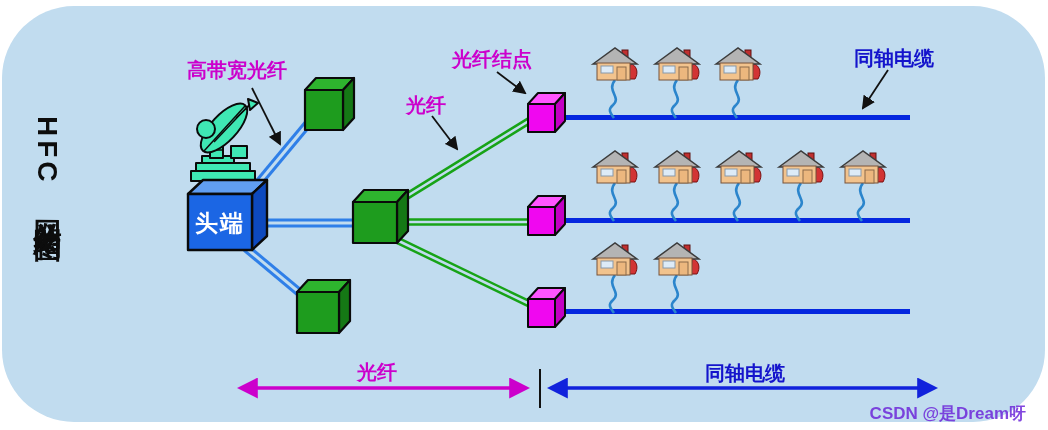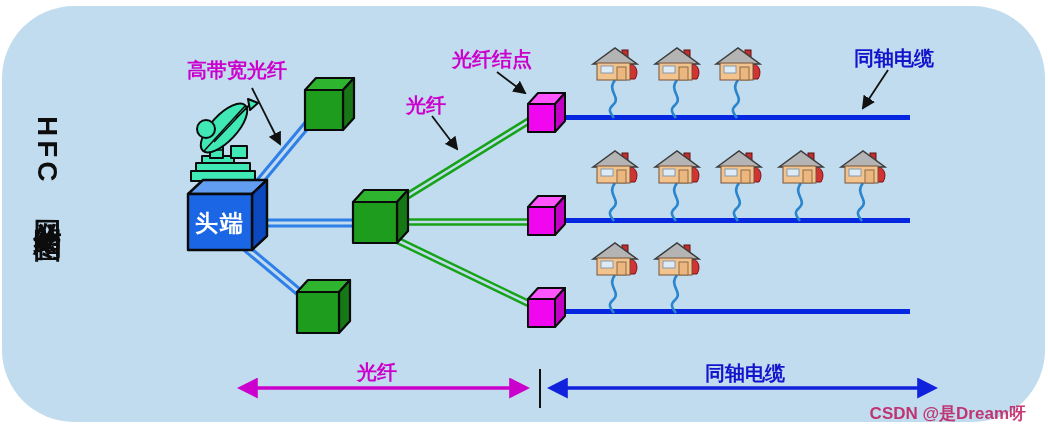--- a/index.html
+++ b/index.html
@@ -4,21 +4,21 @@
 <style>
   html,body{margin:0;padding:0;background:#ffffff;}
   .stage{position:relative;width:1048px;height:430px;background:#ffffff;overflow:hidden;
          font-family:"Liberation Sans","DejaVu Sans",sans-serif;}
   .panel{position:absolute;left:2px;top:6px;right:3px;bottom:8px;background:#C1DCEF;border-radius:72px;}
   .diagram-svg{position:absolute;left:0;top:0;width:1048px;height:430px;}
   .vtitle{position:absolute;left:28px;top:116px;height:240px;writing-mode:vertical-rl;text-orientation:mixed;
           font-weight:bold;font-size:28px;letter-spacing:4px;color:#0d0d0d;white-space:nowrap;}
   .wm{position:absolute;text-align:right;font-size:17px;line-height:17px;white-space:nowrap;}
   .wm1{right:12px;bottom:20px;color:#858b96;font-weight:bold;opacity:.9;}
-  .wm2{right:22px;bottom:8px;color:#be185d;font-weight:bold;opacity:.85;}
+  .wm2{right:22px;bottom:8px;color:#6d28d9;font-weight:bold;opacity:.85;}
   text{font-family:"Liberation Sans","DejaVu Sans",sans-serif;}
   .lbl{font-weight:bold;font-size:20px;}
   .lbl-mag{fill:#CC00CC;}
   .lbl-blue{fill:#1414CC;}
   .headend-label{font-weight:bold;font-size:23px;fill:#ffffff;letter-spacing:2px;}
 </style>
 </head>
 <body>
 
 <div class="stage">

